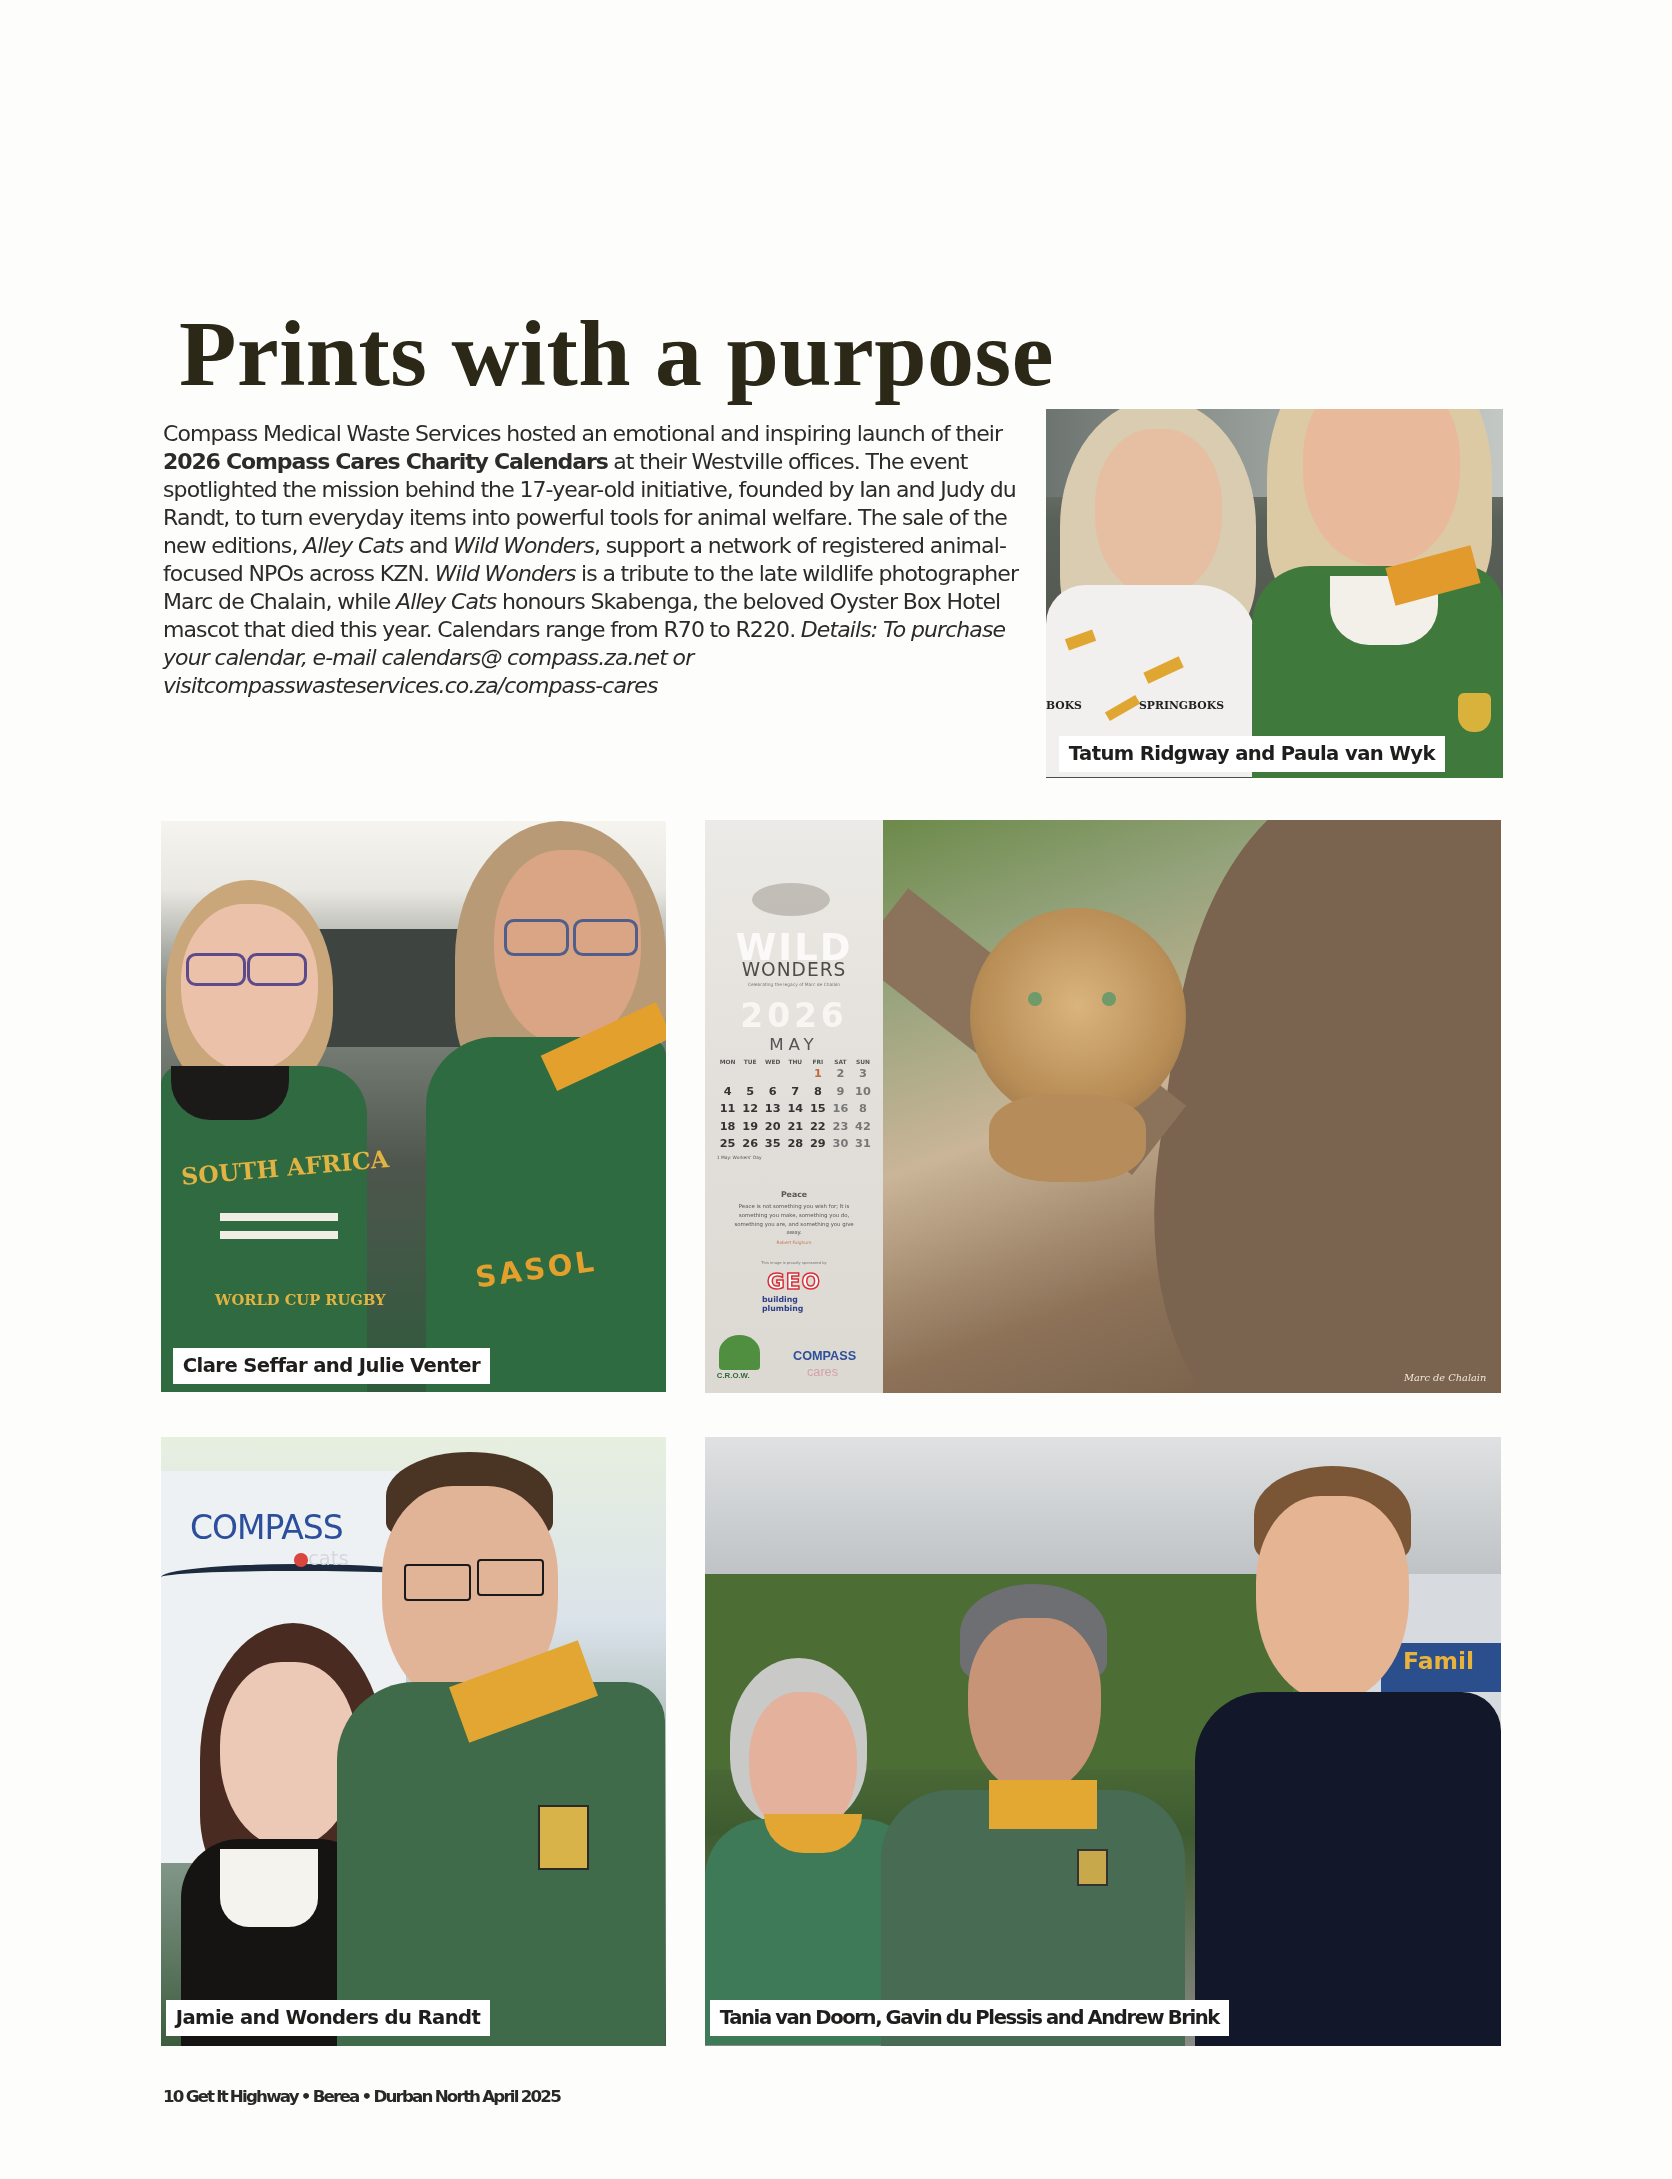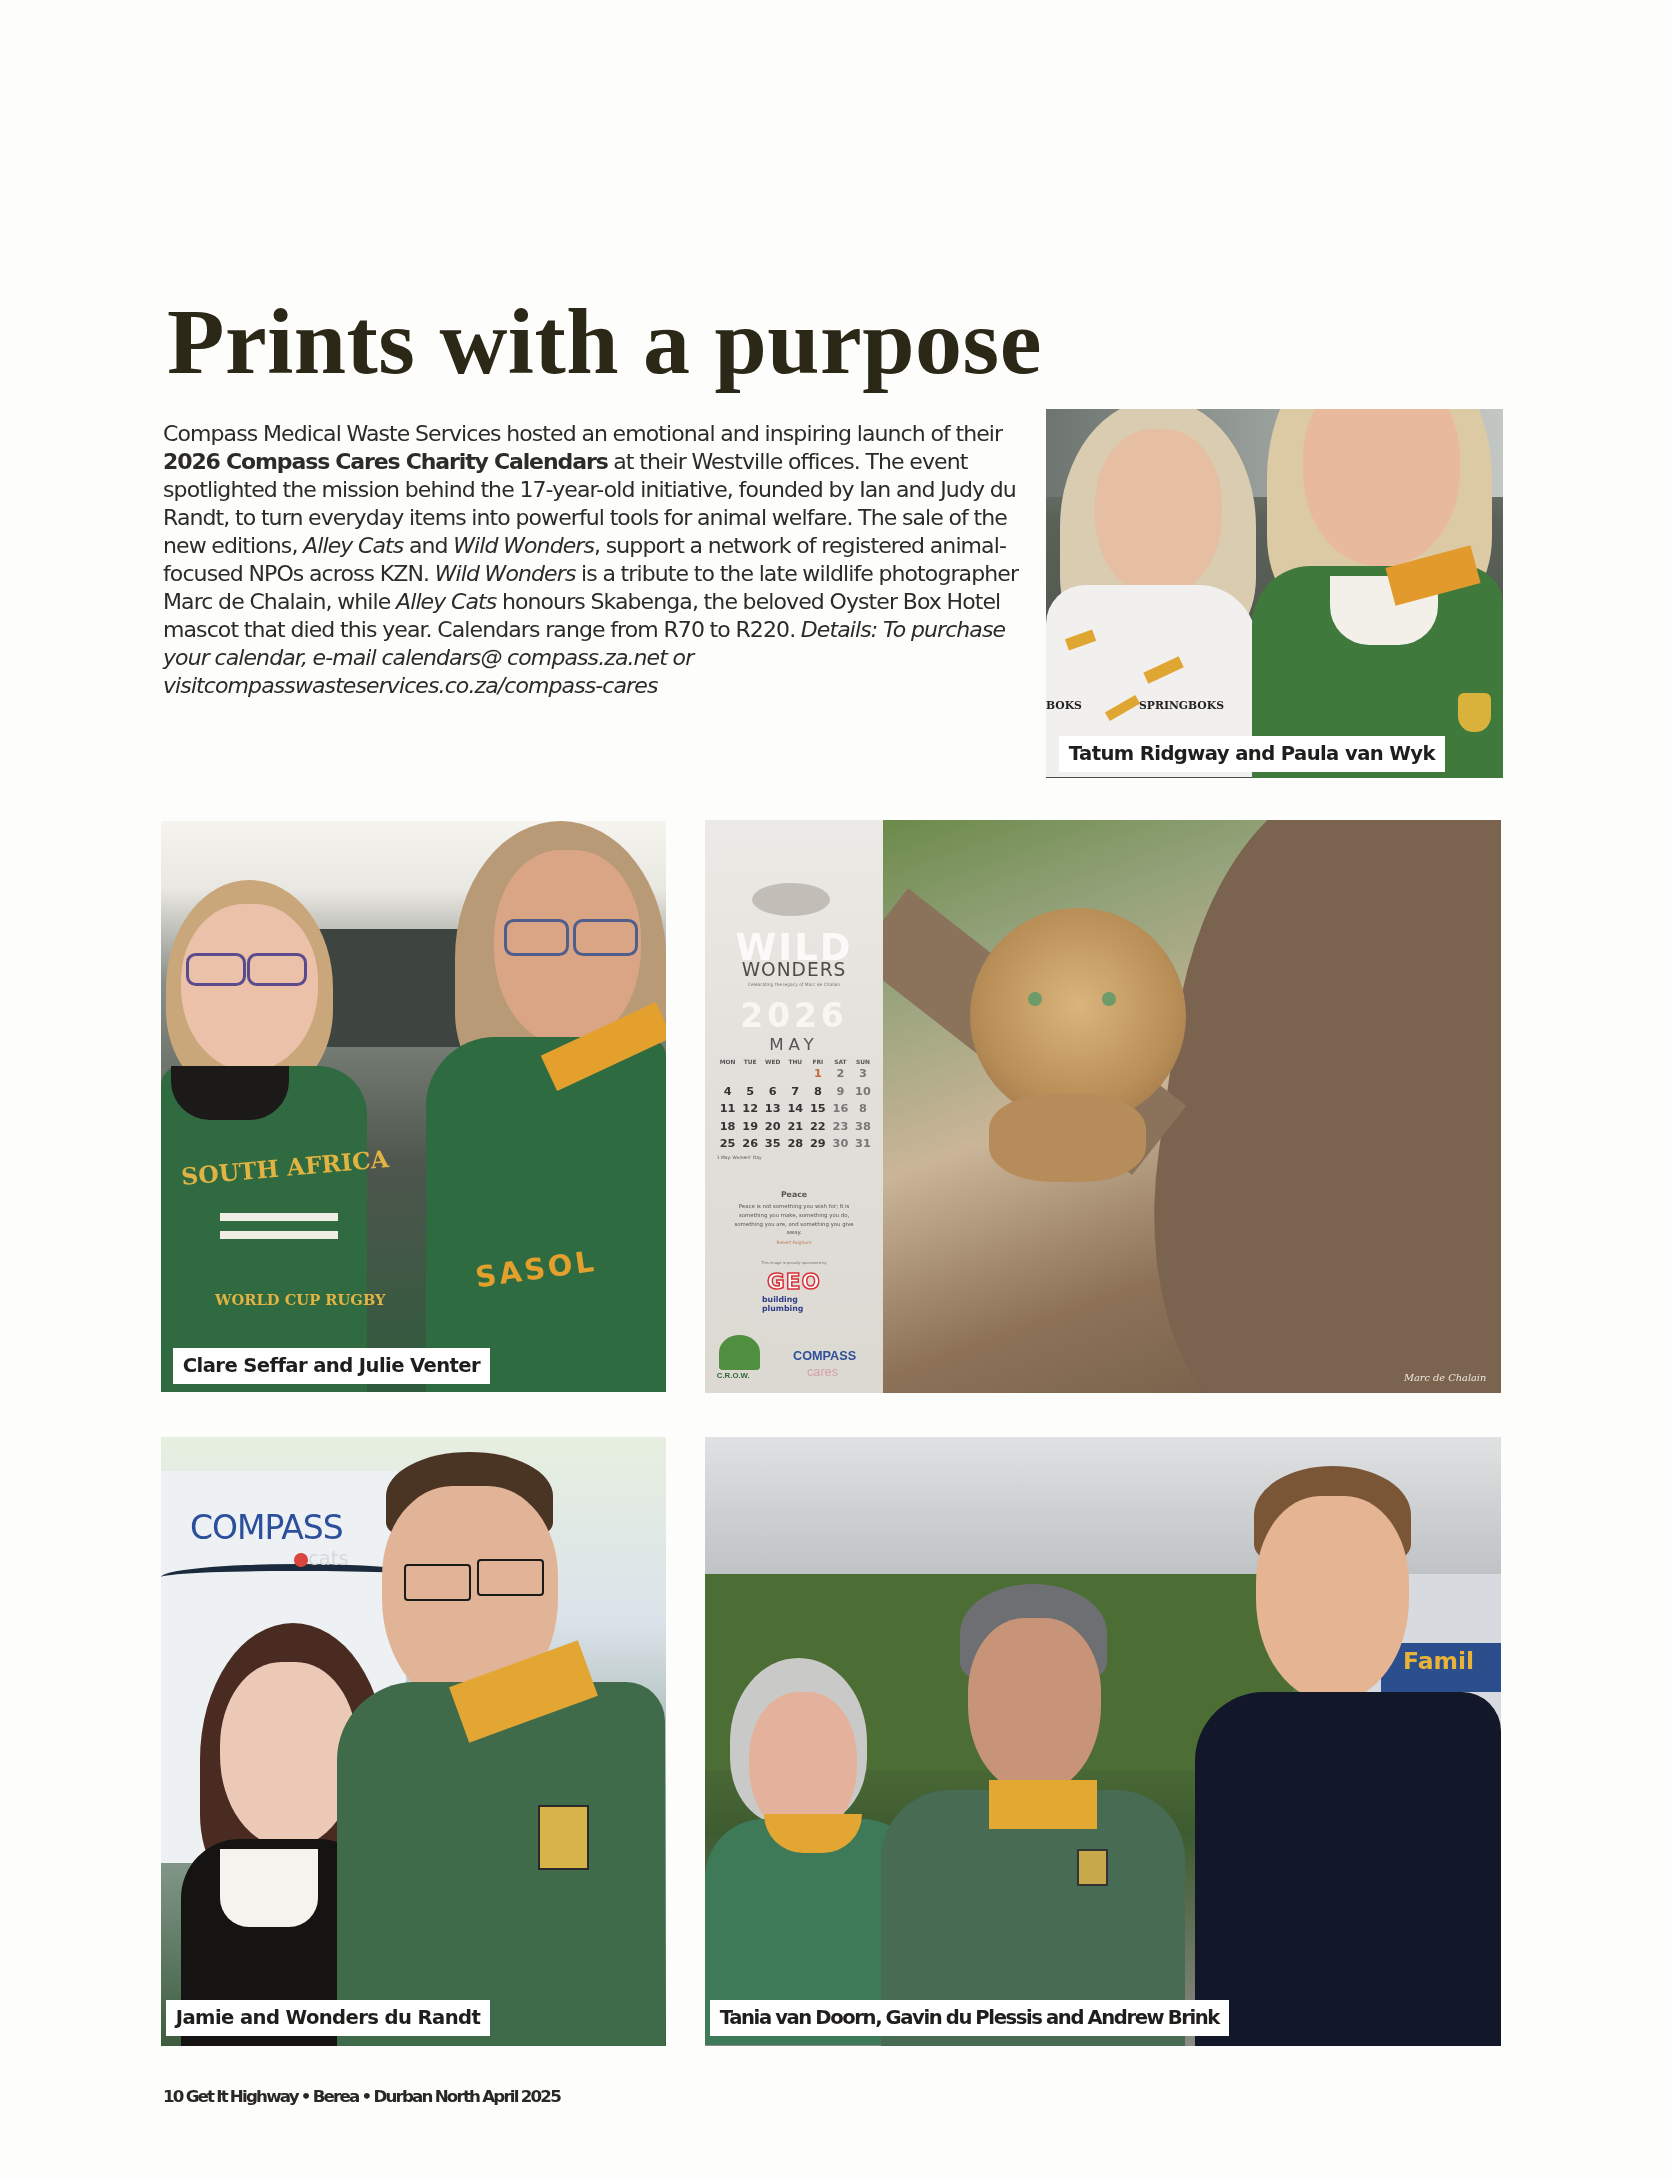--- a/index.html
+++ b/index.html
@@ -6,21 +6,21 @@
   body {
     width:1672px; height:2180px; position:relative; overflow:hidden;
     background:#fdfdfb;
     font-family:"Liberation Sans", sans-serif;
     color:#2a2824;
   }
   .headline {
     position:absolute; left:163px; top:290px;
     font-family:"Liberation Serif","DejaVu Serif", serif;
     font-weight:bold; font-size:94px; line-height:1; color:#2b2818;
-    letter-spacing:0.5px; margin:4px; white-space:nowrap;
+    letter-spacing:0.5px; margin:16px; white-space:nowrap;
   }
   .intro {
     position:absolute; left:163px; top:420px; width:863px;
     font-family:"DejaVu Sans", sans-serif; font-size:22px; line-height:28px;
     color:#2d2b28; letter-spacing:-0.9px; word-spacing:-0.5px;
   }
   .intro b { font-weight:bold; letter-spacing:-1.1px; }
   .intro i { font-style:italic; }
   .photo { position:absolute; overflow:hidden; }
   .caption {
@@ -171,21 +171,21 @@
           <span class="we">16</span>
           <span class="we">8</span>
       </div>
       <div class="cal-row cal-days">
         <span>18</span>
           <span>19</span>
           <span>20</span>
           <span>21</span>
           <span>22</span>
           <span class="we">23</span>
-          <span class="we">38</span>
+          <span class="we">42</span>
       </div>
       <div class="cal-row cal-days">
         <span>25</span>
           <span>26</span>
           <span>35</span>
           <span>28</span>
           <span>29</span>
           <span class="we">30</span>
           <span class="we">31</span>
       </div>

